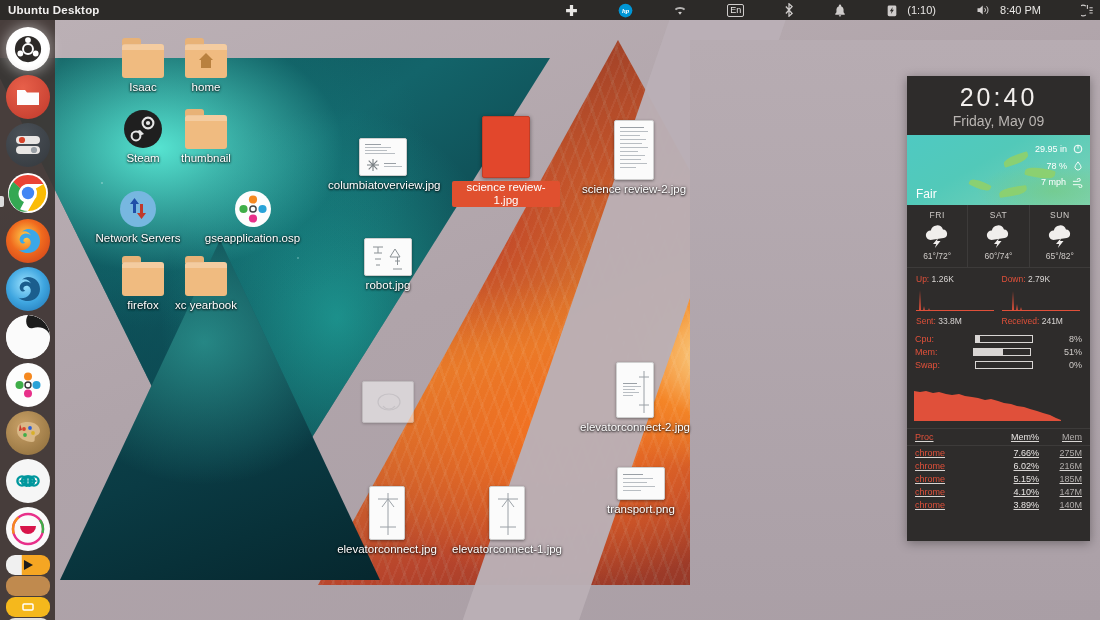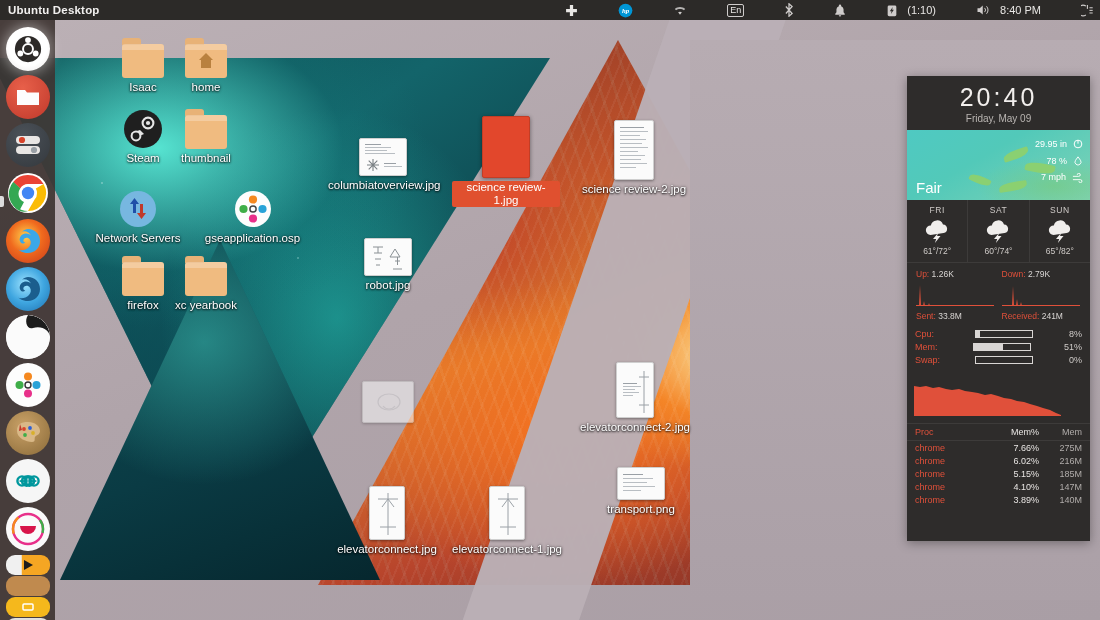--- a/index.html
+++ b/index.html
@@ -176,31 +176,31 @@
   }
 
   
   #conky{
     position:absolute; left:907px; top:76px; width:183px; height:465px;
     background:#2e2c2b; z-index:30; color:#d9d6d4;
     font-size:9px; box-shadow:0 2px 10px rgba(0,0,0,.35);
   }
   #ck-clock{ text-align:center; padding:7px 0 6px; }
   #ck-time{ font-size:25px; letter-spacing:3px; color:#f2efed; font-weight:300; }
-  #ck-date{ font-size:10px; color:#b9b5b2; margin-top:1px; }
+  #ck-date{ font-size:14px; color:#b9b5b2; margin-top:1px; }
   #ck-weather{
     height:70px; position:relative; overflow:hidden;
     background:
       radial-gradient(ellipse 70% 70% at 80% 80%, rgba(120,200,110,.5) 0%, transparent 60%),
       linear-gradient(150deg,#4fc9c2 0%,#52c9b9 40%,#7fd3b6 100%);
     padding:4px 8px;
   }
   .leaf{ position:absolute; background:#8fd06a; border-radius:60% 10% 60% 10%; opacity:.9; }
   #ck-temp{ font-size:32px; color:#fff; font-weight:300; line-height:1; position:relative; }
-  #ck-cond{ font-size:15px; color:#fff; position:absolute; left:9px; bottom:4px; }
+  #ck-cond{ font-size:12px; color:#fff; position:absolute; left:9px; bottom:4px; }
   #ck-wx-right{ position:absolute; right:7px; top:6px; text-align:right; font-size:9px; color:#fff; line-height:1.85; }
   #ck-wx-right .row{ display:flex; justify-content:flex-end; align-items:center; gap:6px; }
   #ck-forecast{ display:flex; border-bottom:1px solid #3d3b3a; }
   .fc{ flex:1; text-align:center; padding:5px 0 6px; border-right:1px solid #3d3b3a; }
   .fc:last-child{ border-right:none; }
   .fc .d{ font-size:8.5px; letter-spacing:.5px; color:#cfcbc8; }
   .fc .t{ font-size:8.5px; color:#cfcbc8; }
   .fc svg{ display:block; margin:4px auto 3px; }
   #ck-net{ display:flex; padding:6px 6px 4px; }
   .nt{ flex:1; padding:0 3px; }
@@ -208,21 +208,21 @@
   .nt .ft{ color:#e0503a; font-size:8.5px; margin-top:2px; }
   .nt .hd b,.nt .ft b{ color:#d8d5d3; font-weight:normal; }
   .spark{ height:24px; margin:3px 0 1px; }
   #ck-sys{ padding:4px 8px 2px; }
   .sysrow{ display:flex; align-items:center; margin-bottom:3px; font-size:9px; }
   .sysrow .nm{ color:#e0503a; width:42px; }
   .bar{ width:58px; height:8px; border:1px solid #d9d6d4; margin:0 auto; position:relative; }
   .bar i{ display:block; height:100%; background:#d9d6d4; }
   .sysrow .pc{ margin-left:auto; color:#cfcbc8; }
   #ck-graph{ height:42px; margin:4px 7px 0; }
-  #ck-proc{ margin-top:5px; }
+  #ck-proc{ margin-top:5px;text-decoration:underline; }
   #ck-proc .hdr{ display:flex; padding:3px 8px; color:#d9d6d4; font-size:9px; border-top:1px solid #3d3b3a; border-bottom:1px solid #3d3b3a; }
   .prow{ display:flex; padding:1.5px 8px; font-size:9px; }
   .c1{ width:62px; color:#e0503a; }
   .c2{ width:62px; color:#e8e5e3; text-align:right; }
   .c3{ flex:1; color:#b0acaa; text-align:right; }
 </style>
 </head>
 <body>
 
 <div id="wallpaper">

